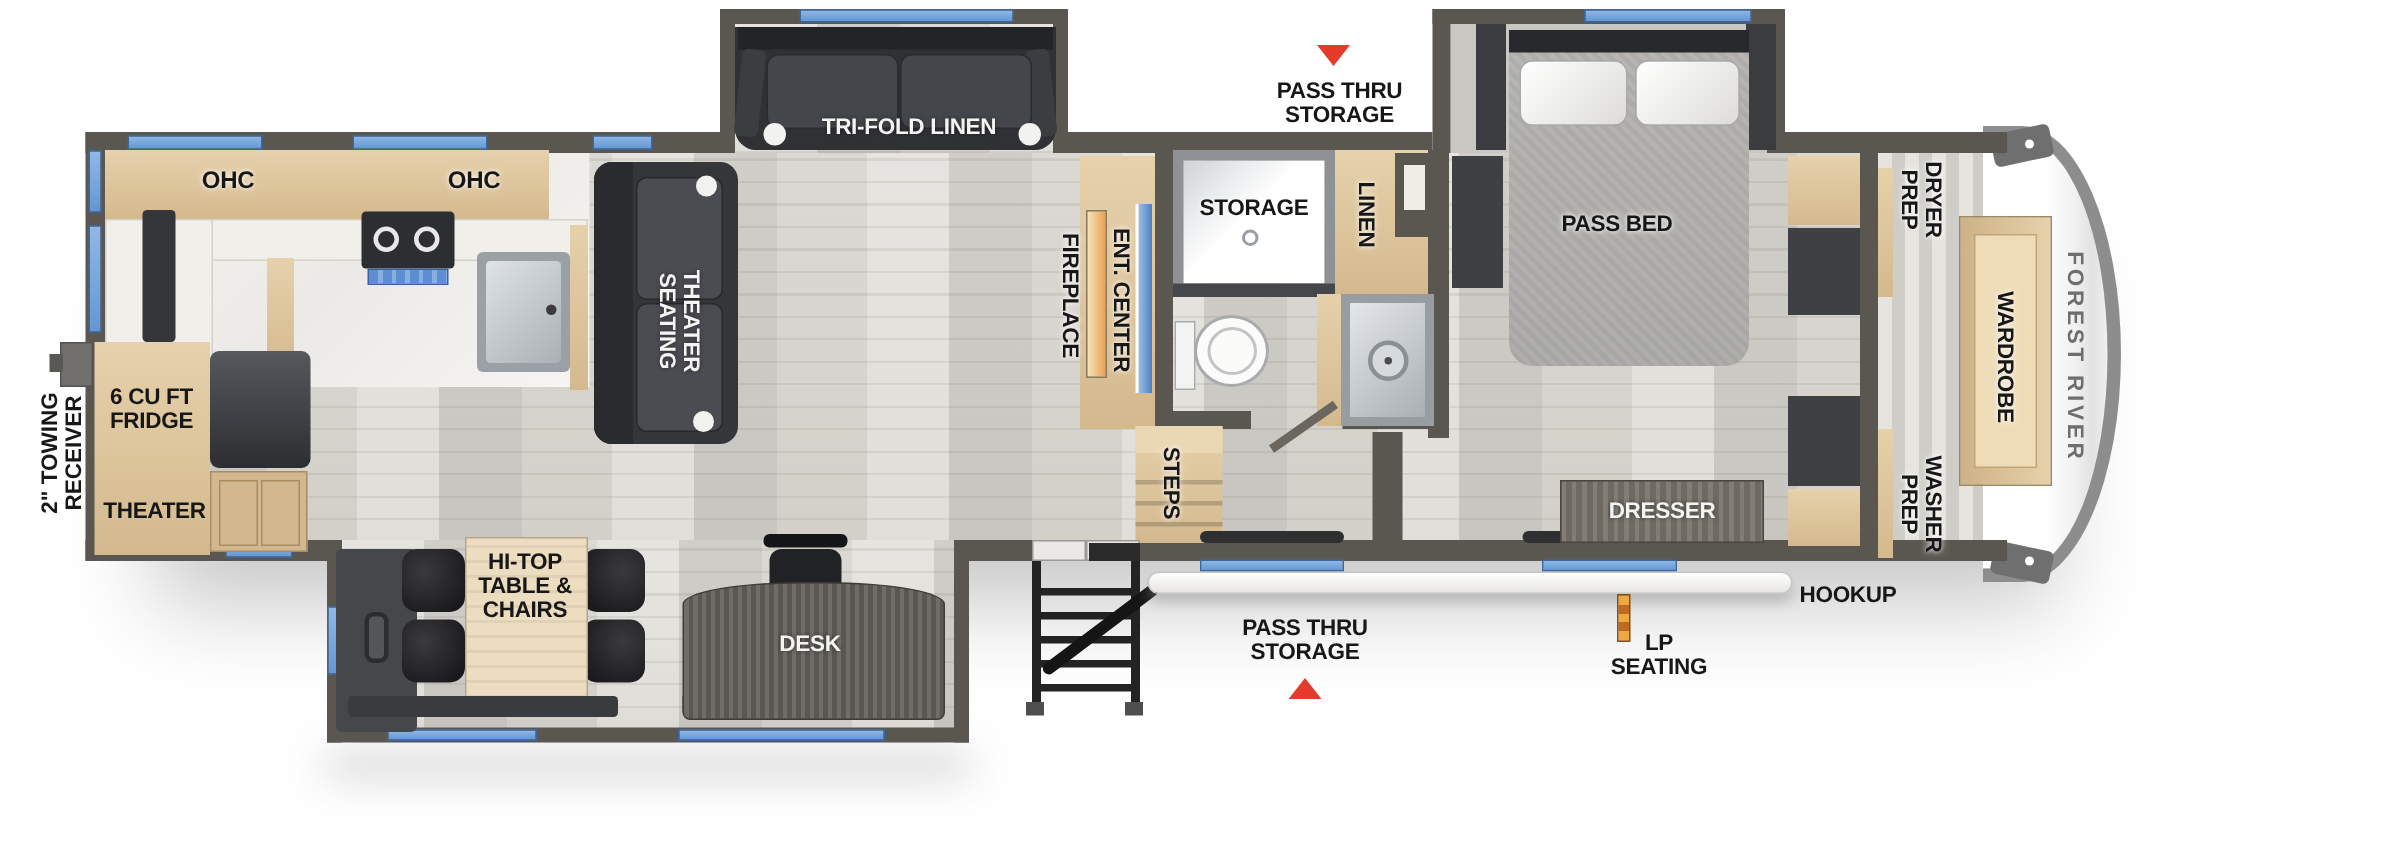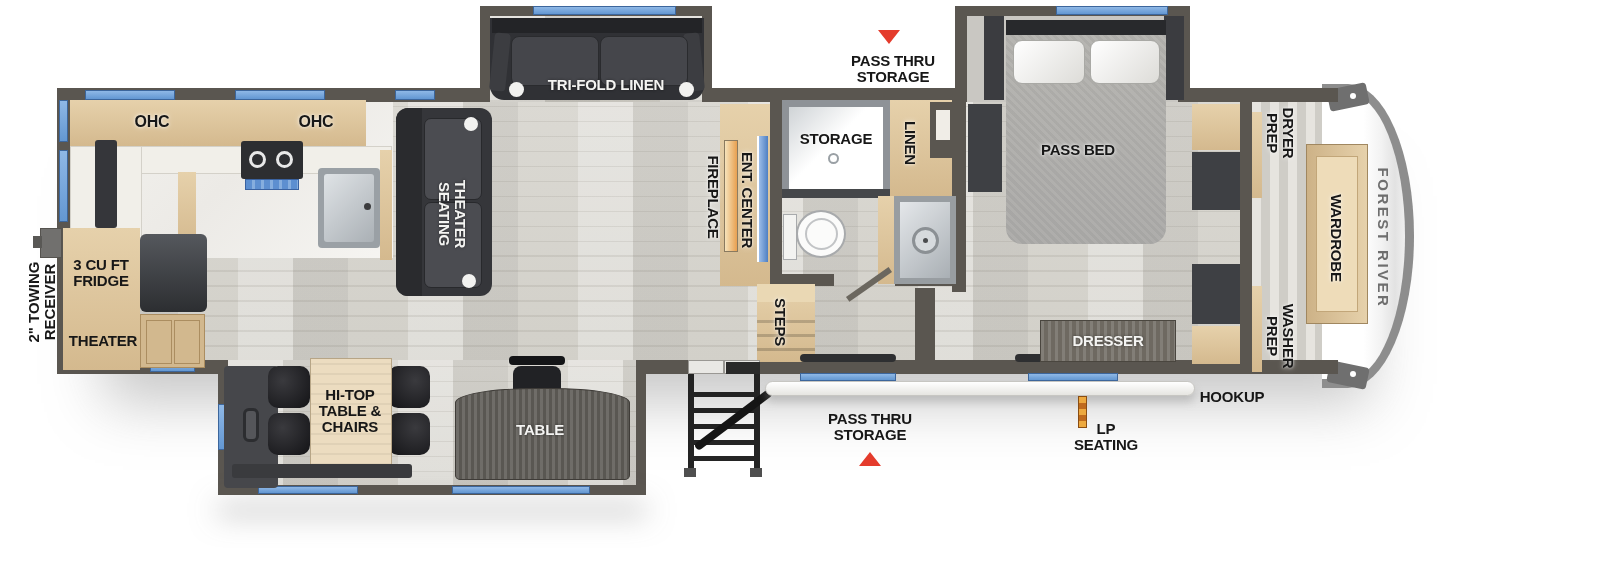--- a/index.html
+++ b/index.html
@@ -118,21 +118,21 @@
   <div class="circle" style="left:249px;top:151px;width:17px;height:17px;border:3px solid #e8e8e8;background:#2d2e31;box-sizing:border-box;"></div>
   <div class="circle" style="left:276px;top:151px;width:17px;height:17px;border:3px solid #e8e8e8;background:#2d2e31;box-sizing:border-box;"></div>
   <div class="abs" style="left:245px;top:179px;width:54px;height:11px;background:repeating-linear-gradient(90deg,#5d8fd0 0 6px,#86aede 6px 9px);border:1px solid #3a62a0;box-sizing:border-box;"></div>
   <div class="abs" style="left:318px;top:168px;width:62px;height:80px;background:#9aa0a5;border-radius:4px;"></div>
   <div class="abs" style="left:324px;top:174px;width:50px;height:68px;background:linear-gradient(135deg,#dfe3e6,#aab0b5);border-radius:3px;"></div>
   <div class="circle" style="left:364px;top:203px;width:7px;height:7px;background:#3c3c3e;"></div>
   <div class="tan" style="left:380px;top:150px;width:12px;height:110px;"></div>
 
   <div class="tan" style="left:63px;top:228px;width:77px;height:142px;"></div>
   <div class="abs" style="left:140px;top:234px;width:67px;height:78px;background:linear-gradient(180deg,#55585d,#2c2e31);border-radius:6px;"></div>
-  <div class="lbl" style="left:101px;top:273px;text-shadow:none;">3 CU FT
+  <div class="lbl" style="left:101px;top:273px;text-shadow:none;">6 CU FT
 FRIDGE</div>
   <div class="abs" style="left:140px;top:314px;width:65px;height:54px;background:#d2b88e;border:1px solid #ab8d60;box-sizing:border-box;"></div>
   <div class="abs" style="left:146px;top:320px;width:24px;height:42px;border:1px solid #ab8d60;"></div>
   <div class="abs" style="left:174px;top:320px;width:24px;height:42px;border:1px solid #ab8d60;"></div>
   <div class="lbl" style="left:103px;top:341px;text-shadow:none;">THEATER</div>
 
   <div class="abs" style="left:396px;top:108px;width:96px;height:188px;background:#35363a;border-radius:12px;"></div>
   <div class="abs" style="left:396px;top:108px;width:26px;height:188px;background:#2a2b2e;border-radius:12px 0 0 12px;"></div>
   <div class="abs" style="left:424px;top:118px;width:56px;height:80px;background:#4b4c51;border-radius:7px;border:1px solid #28292c;"></div>
   <div class="abs" style="left:424px;top:202px;width:56px;height:84px;background:#4b4c51;border-radius:7px;border:1px solid #28292c;"></div>
@@ -214,32 +214,32 @@
 
   <div class="abs" style="left:224px;top:366px;width:54px;height:122px;background:#46474b;border-radius:4px;"></div>
   <div class="abs" style="left:243px;top:408px;width:16px;height:34px;border:3px solid #2c2d30;border-radius:6px;background:#55565a;box-sizing:border-box;"></div>
 
   <div class="abs" style="left:268px;top:366px;width:42px;height:42px;background:radial-gradient(circle at 35% 35%, #3a3a3e, #131316);border-radius:10px;"></div>
   <div class="abs" style="left:268px;top:413px;width:42px;height:42px;background:radial-gradient(circle at 35% 35%, #3a3a3e, #131316);border-radius:10px;"></div>
   <div class="abs" style="left:388px;top:366px;width:42px;height:42px;background:radial-gradient(circle at 65% 35%, #3a3a3e, #131316);border-radius:10px;"></div>
   <div class="abs" style="left:388px;top:413px;width:42px;height:42px;background:radial-gradient(circle at 65% 35%, #3a3a3e, #131316);border-radius:10px;"></div>
   <div class="abs" style="left:310px;top:358px;width:82px;height:108px;border:1px solid #b7a586;box-sizing:border-box;
               background:repeating-linear-gradient(0deg, rgba(0,0,0,.05) 0 2px, rgba(0,0,0,0) 2px 10px), #ecdcc0;"></div>
-  <div class="lbl" style="left:350px;top:411px;text-shadow:none;">HI-TOP
+  <div class="lbl" style="left:350px;top:391px;text-shadow:none;">HI-TOP
 TABLE &amp;
 CHAIRS</div>
   <div class="abs" style="left:232px;top:464px;width:180px;height:14px;background:#3a3b3e;border-radius:3px;"></div>
   <div class="abs" style="left:455px;top:462px;width:170px;height:15px;background:#3a3b3e;border-radius:3px;"></div>
 
   <div class="abs" style="left:513px;top:366px;width:48px;height:40px;background:#212225;border-radius:8px;"></div>
   <div class="abs" style="left:509px;top:356px;width:56px;height:9px;background:#141517;border-radius:4px;"></div>
   <div class="abs" style="left:455px;top:388px;width:175px;height:92px;border:1px solid #3f3c38;box-sizing:border-box;
               background:repeating-linear-gradient(90deg, rgba(255,255,255,.10) 0 3px, rgba(0,0,0,.06) 3px 6px), #5f5c57;
               border-radius:46% 46% 5px 5px / 16% 16% 5px 5px;"></div>
-  <div class="lbl wlbl" style="left:540px;top:430px;">TABLE</div>
+  <div class="lbl wlbl" style="left:540px;top:430px;">DESK</div>
 
   <div class="abs" style="left:688px;top:360px;width:72px;height:14px;background:#e9e8e5;border:1px solid #9a9894;box-sizing:border-box;"></div>
   <div class="abs" style="left:723px;top:360px;width:2px;height:14px;background:#9a9894;"></div>
   <div class="abs" style="left:726px;top:362px;width:34px;height:12px;background:#2a2a2a;"></div>
   <div class="abs" style="left:688px;top:374px;width:6px;height:98px;background:#232323;"></div>
   <div class="abs" style="left:754px;top:374px;width:6px;height:98px;background:#232323;"></div>
   <div class="abs" style="left:694px;top:392px;width:60px;height:5px;background:#232323;"></div>
   <div class="abs" style="left:694px;top:408px;width:60px;height:5px;background:#232323;"></div>
   <div class="abs" style="left:694px;top:424px;width:60px;height:5px;background:#232323;"></div>
   <div class="abs" style="left:694px;top:440px;width:60px;height:5px;background:#232323;"></div>

